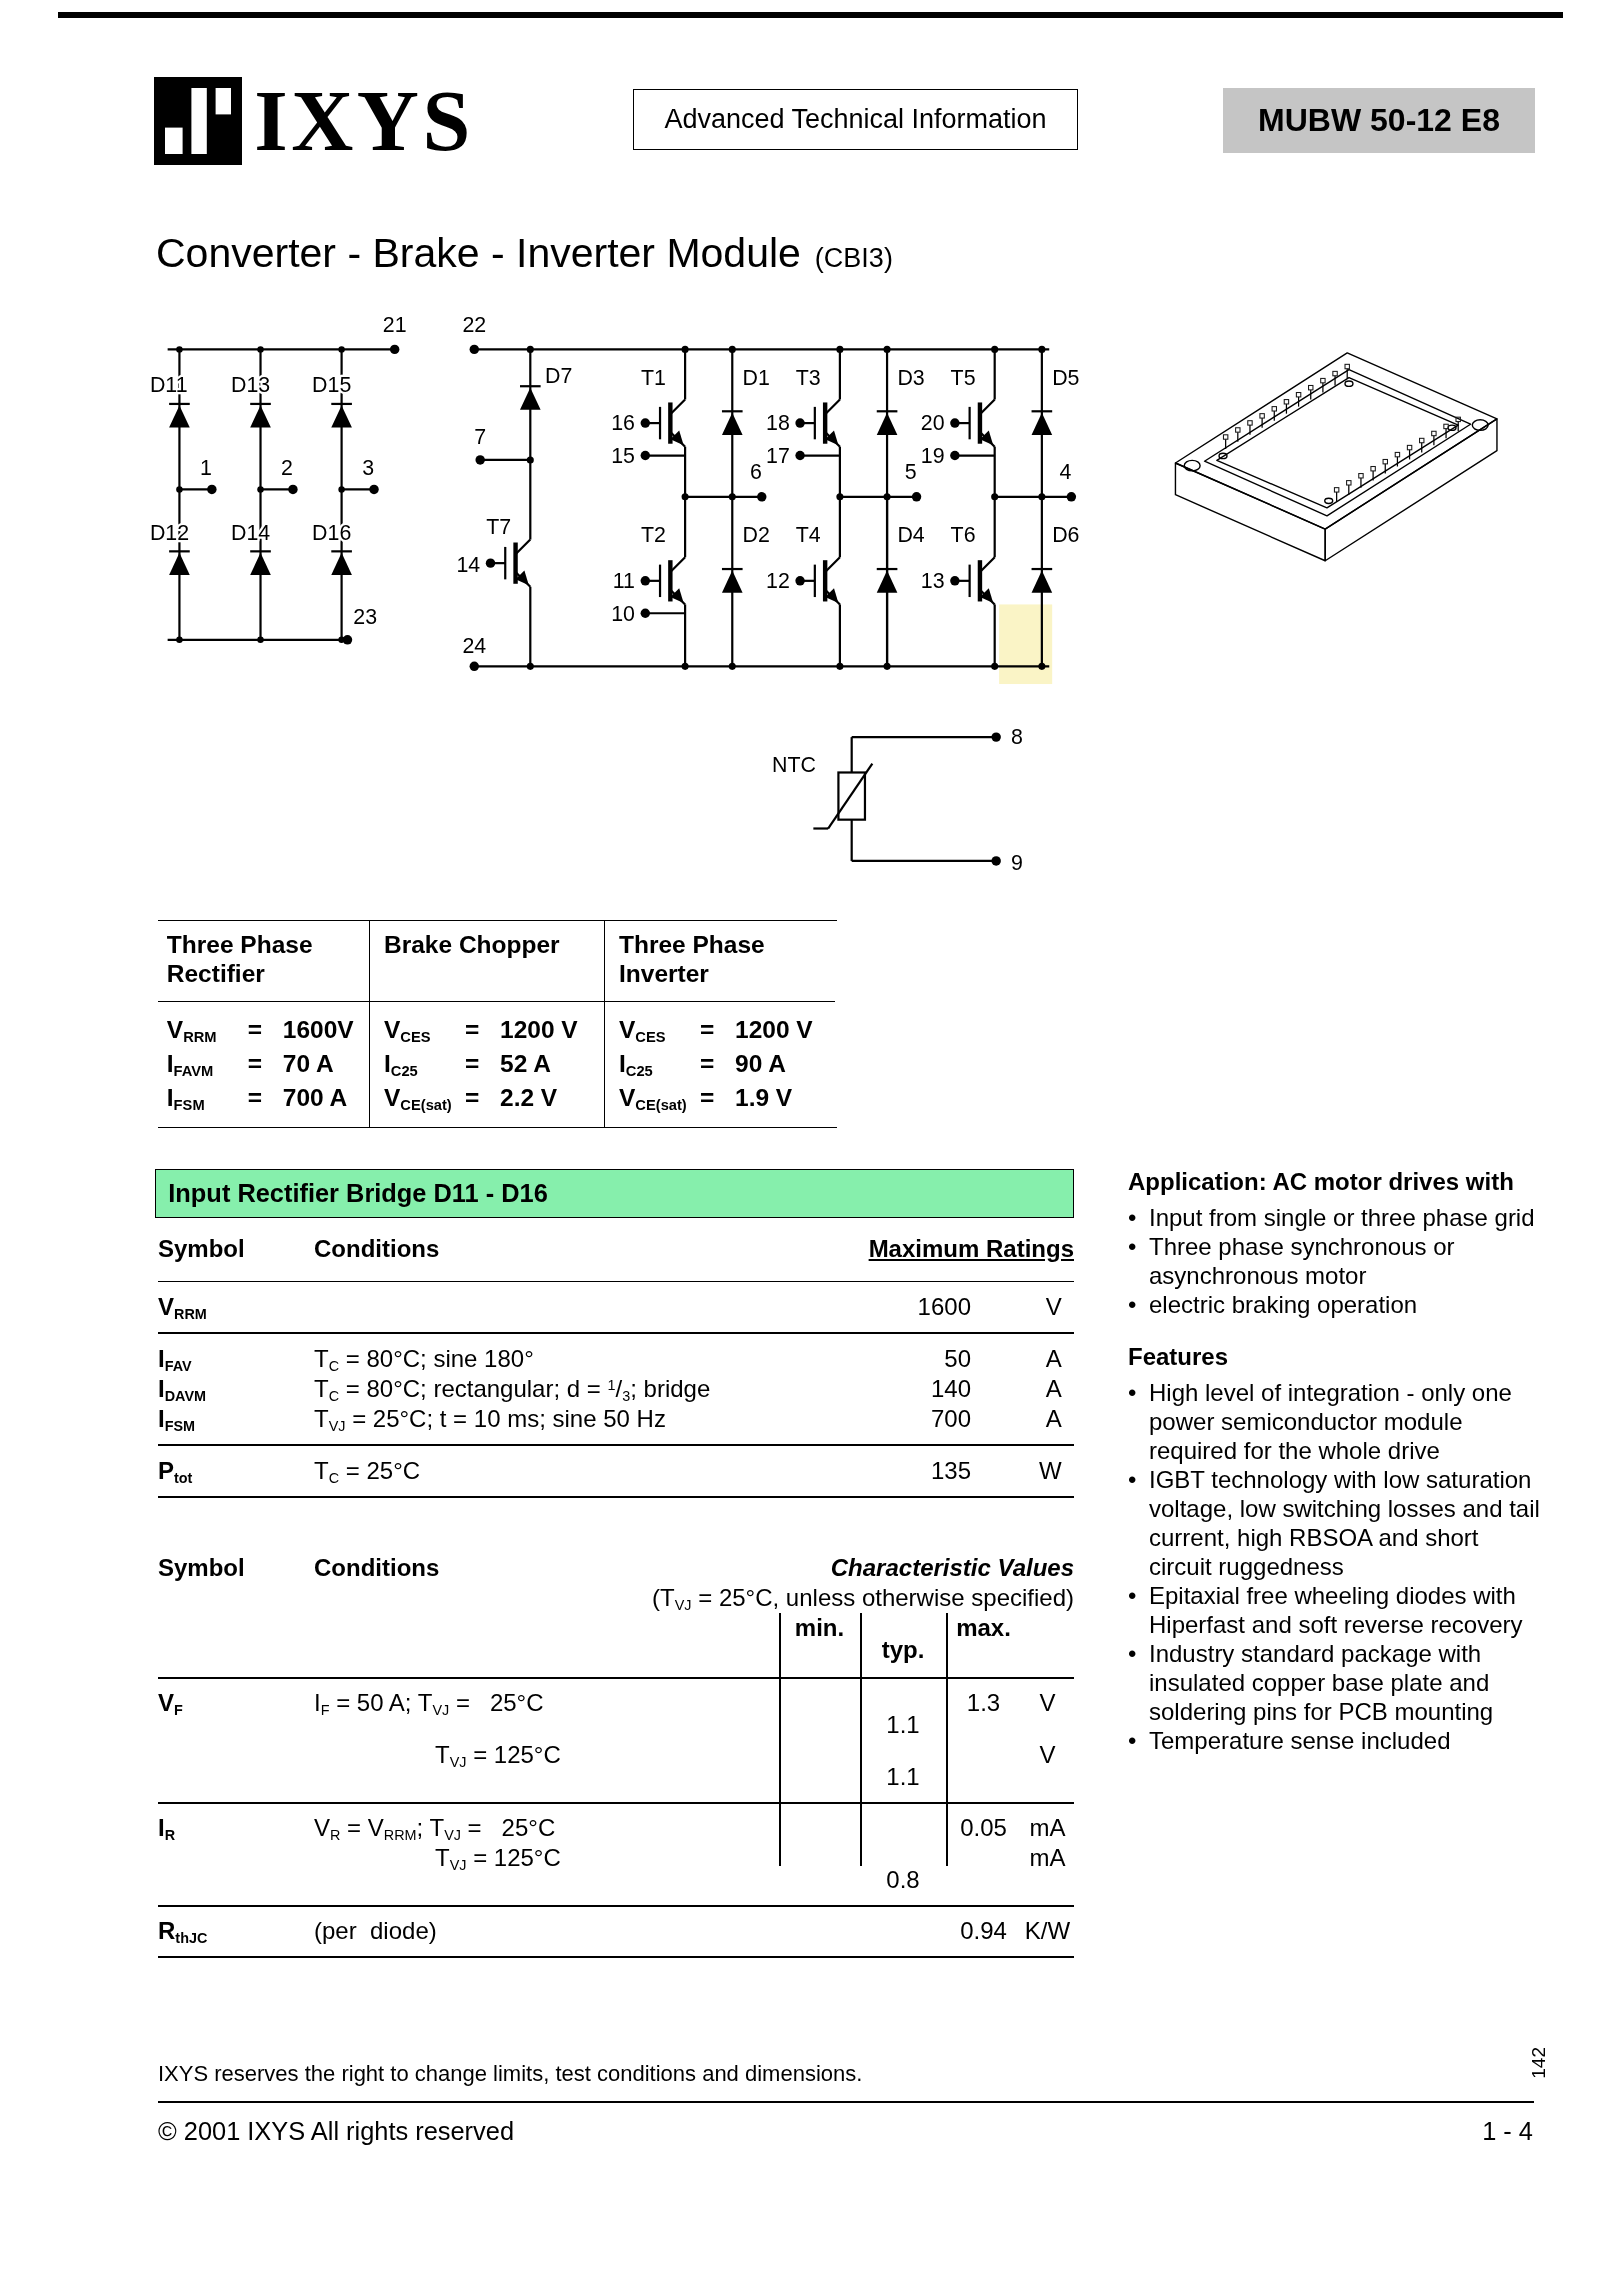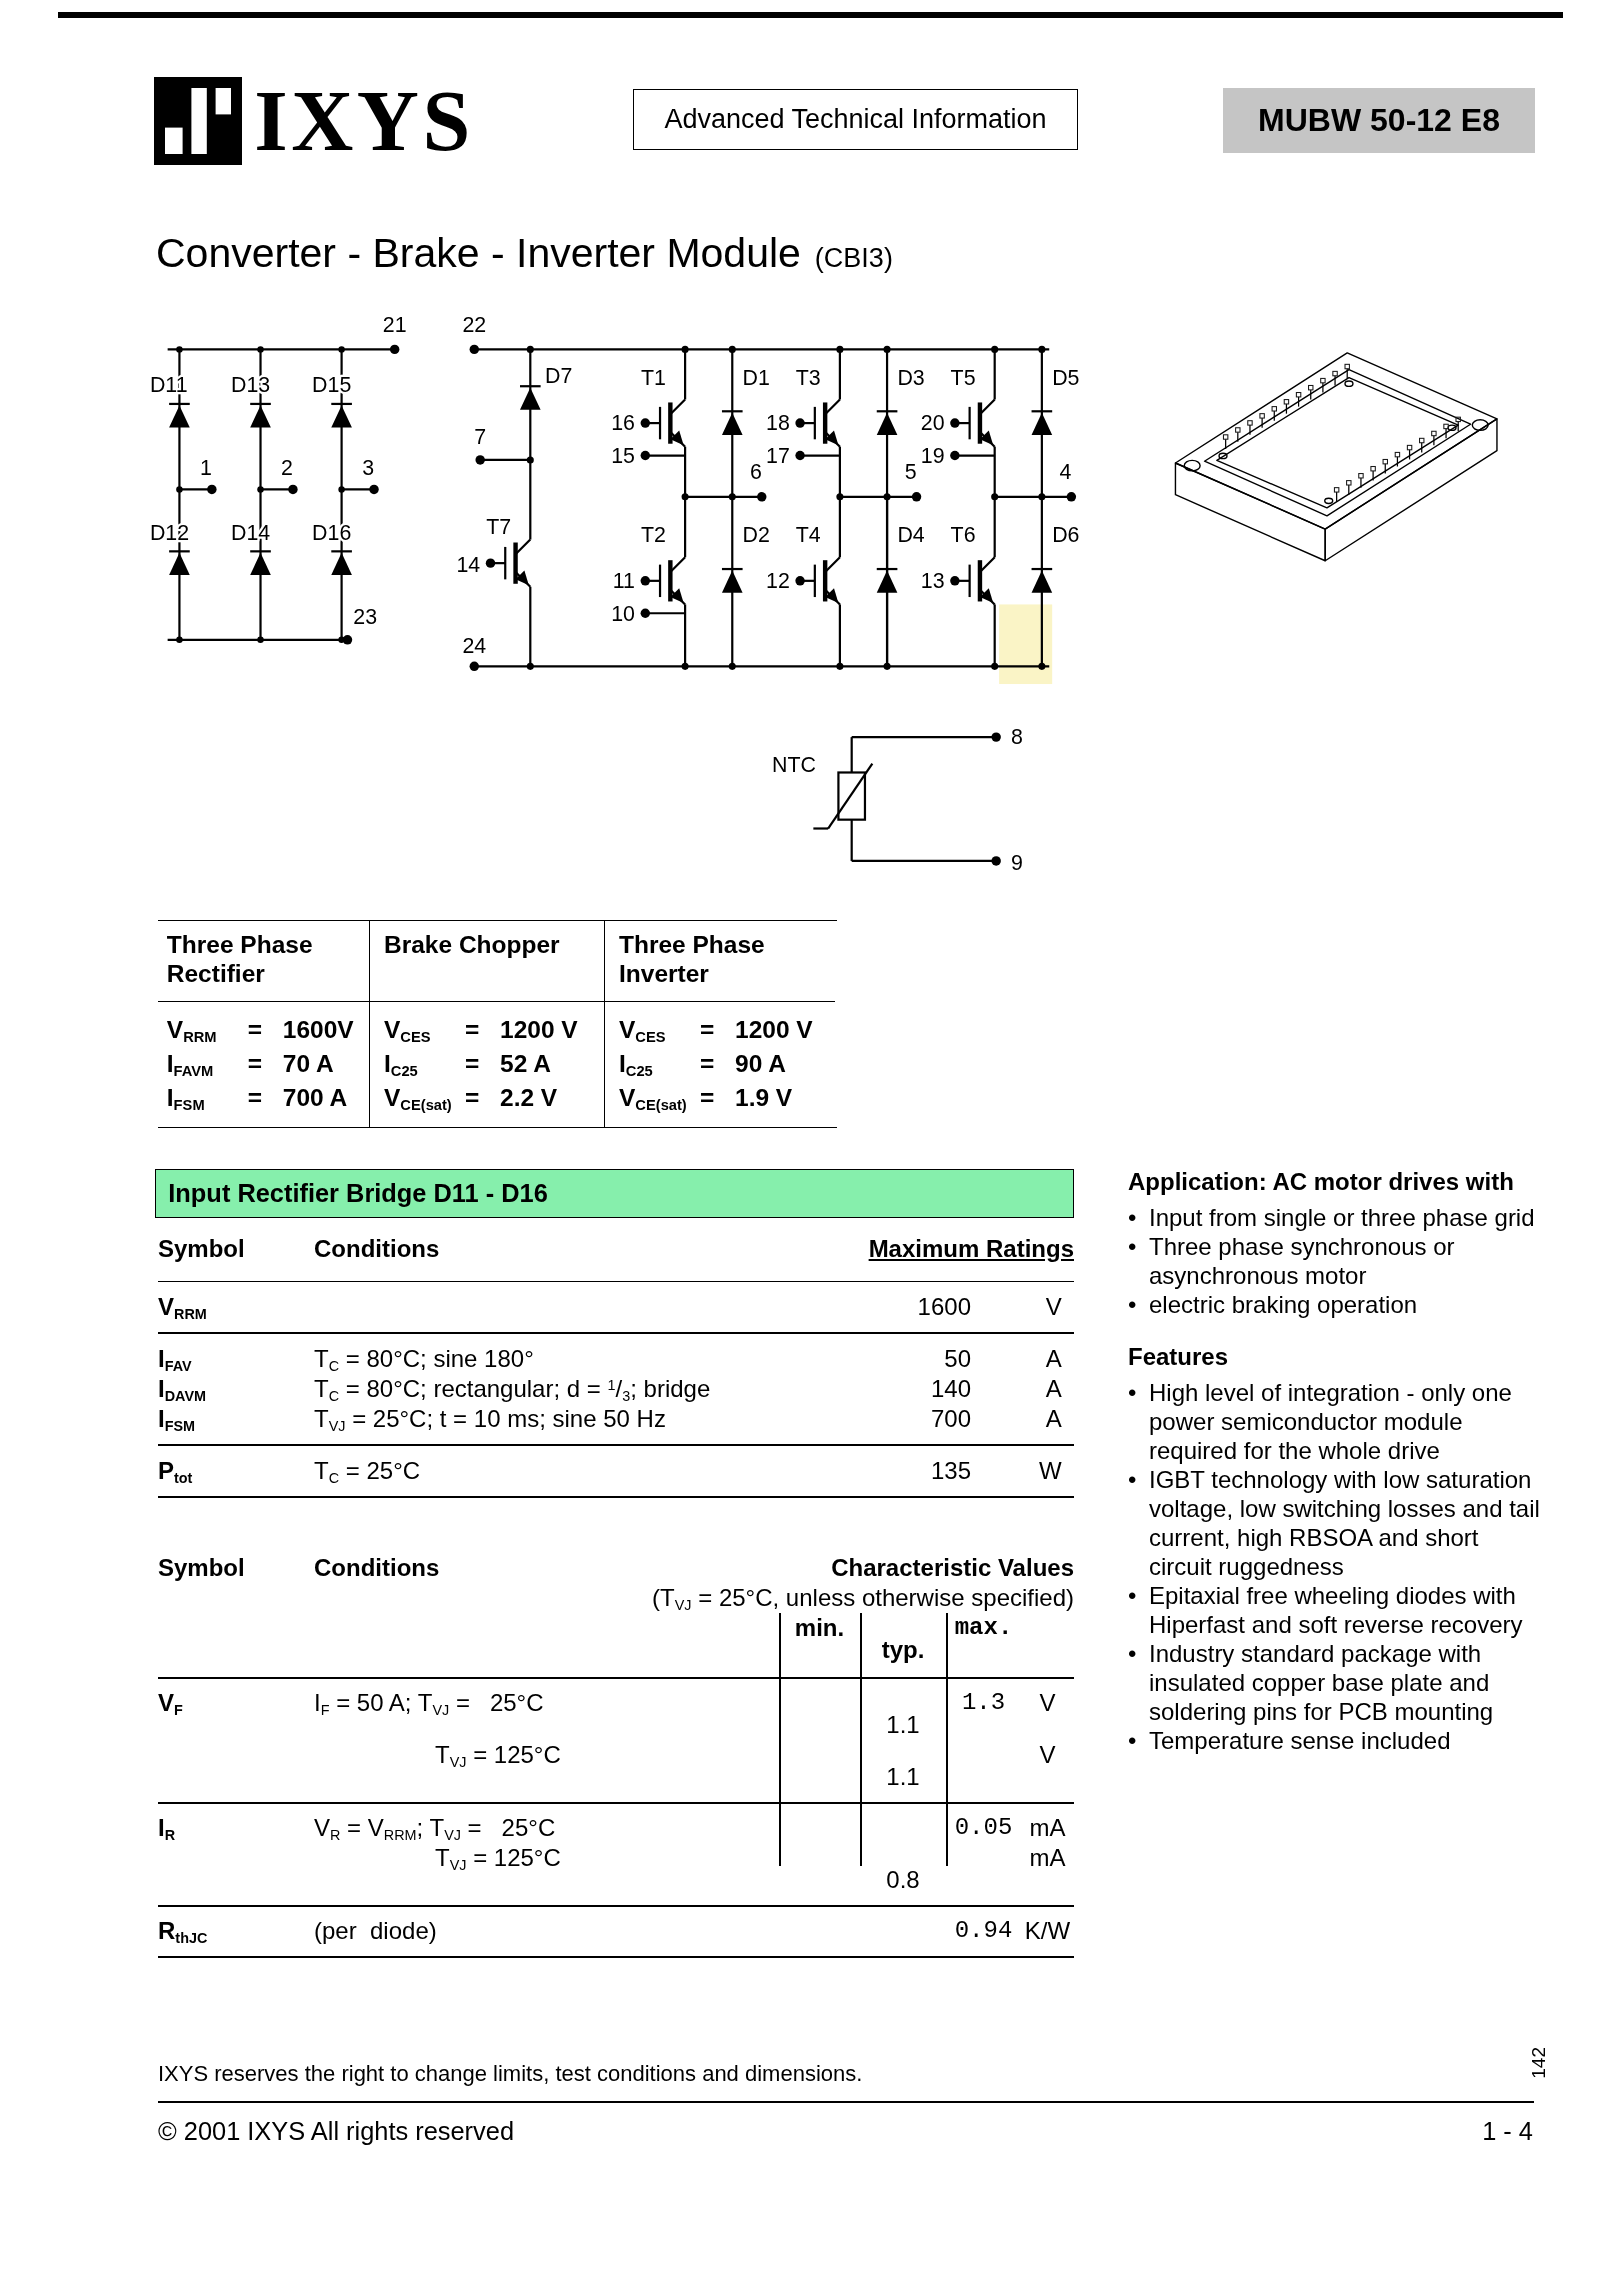--- a/index.html
+++ b/index.html
@@ -66,31 +66,31 @@
   .rat-row { display:flex; line-height:30px; }
   .rat-sym { width:156px; font-weight:bold; }
   .rat-cond { flex:1; }
   .rat-val { width:155px; text-align:right; }
   .rat-unit { width:103px; text-align:right; padding-right:12.3px; }
 
   
   .chr-table { left:158px; top:1553px; width:916px; font-size:24px; }
   .chr-head1 { display:flex; font-weight:bold; line-height:30px; }
   .chr-head1 .h-sym { width:156px; }
-  .chr-head1 .h-val { margin-left:auto; }
+  .chr-head1 .h-val { margin-left:auto;font-style:italic; }
   .chr-head2 { text-align:right; line-height:30px; }
   .chr-head3 { display:flex; font-weight:bold; line-height:30px; padding-bottom:12px; }
   .chr-group { padding:8.8px 0 10.5px 0; }
   .chr-row { display:flex; line-height:30px; }
   .chr-sym { width:156px; font-weight:bold; }
   .chr-cond { width:465px; }
   .chr-indent { padding-left:121px; }
   .chr-min { width:81px; text-align:center; }
   .chr-typ { width:86px; text-align:center;margin-top:22px; }
-  .chr-max { width:75px; text-align:center;font-family:Liberation Mono, monospace; }
+  .chr-max { width:75px; text-align:center; }
   .chr-unit { width:53px; text-align:center; }
   .chr-vline { position:absolute; width:1.8px; background:#000; top:60px; height:253px; }
 
   
   .aside { left:1128px; top:1167px; width:419px; font-size:24px; line-height:29px; }
   .aside-title { font-weight:bold; margin-bottom:7px; }
   .aside-item { position:relative; padding-left:21px; }
   .aside-item .bullet { position:absolute; left:0; }
   .aside-gap { height:23px; }
 

